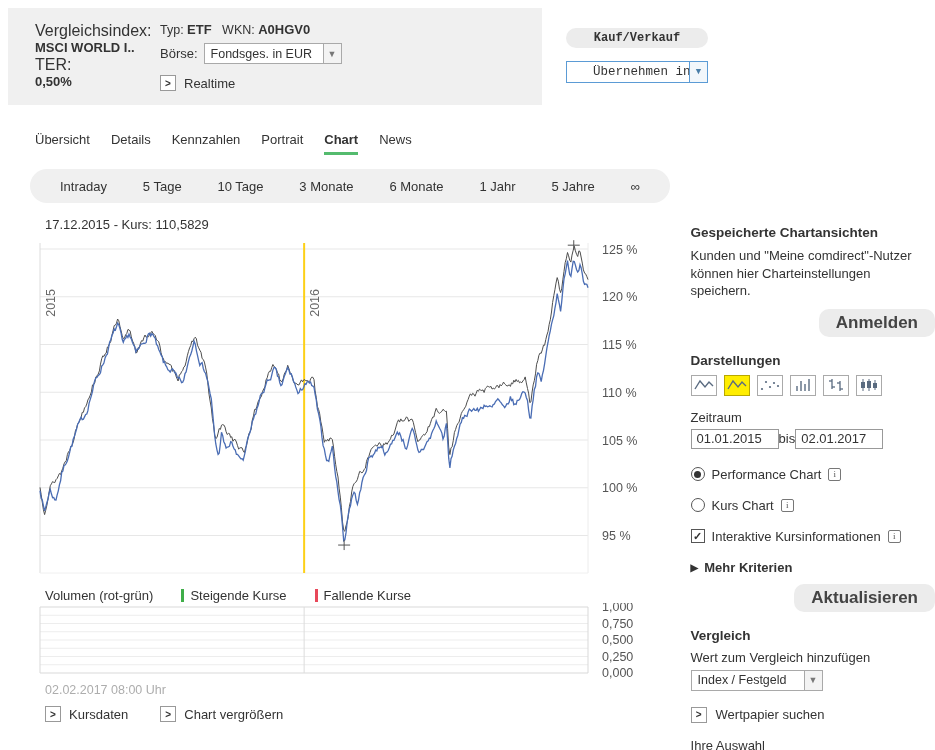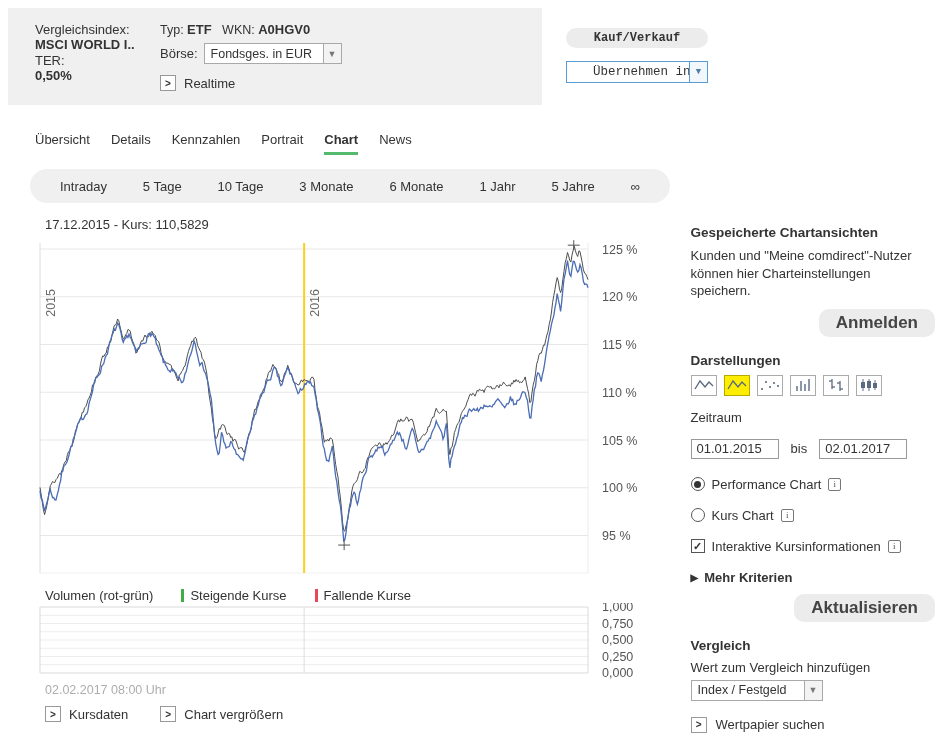--- a/index.html
+++ b/index.html
@@ -9,21 +9,21 @@
   
   .top { display:flex; padding:8px 8px 0 8px; }
   .quote-box { background:#f0f0f0; width:534px; height:97px; padding:14px 0 0 27px; display:flex; }
   .qcol1 { width:155px; }
   .qcol2 { width:125px; }
   .qcol3 { flex:1; }
   .q-time { font-size:12.5px; }
   .q-price { font-size:16px; font-weight:bold; margin-top:5px; }
   .q-change { margin-top:9px; font-size:13px; }
   .neg { color:#e05252; }
-  .q-lbl { font-size:13px; }
+  .q-lbl { font-size:16px; }
   .q-val { font-weight:bold; font-size:13px; margin-bottom:1px; }
   .typ-line { font-size:12.5px; }
   .typ-line b { font-size:13px; }
   .boerse-line { margin-top:6px; display:flex; align-items:center; gap:6px; }
   .selectbox { border:1px solid #a9a9a9; background:#fff; height:21px; display:flex; align-items:center; font-size:12.5px; }
   .selectbox .val { flex:1; padding:0 6px; white-space:nowrap; overflow:hidden; }
   .selectbox .chev { width:18px; height:100%; border-left:1px solid #a9a9a9; background:#f3f3f3;
      display:flex; align-items:center; justify-content:center; color:#777; font-size:9px; }
   .select-blue { border-color:#5b9bd5;padding-left:20px; }
   .select-blue .chev { border-left-color:#5b9bd5; background:#f2f7fb; color:#4a7ea8; }
@@ -64,21 +64,21 @@
   .sidebar { width:245px; margin-left:0; padding-top:12px; font-size:13px; }
   .sb-h { font-weight:bold; font-size:13.5px; margin-bottom:7px; }
   .sb-p { line-height:1.35; width:238px; }
   .sb-btn { background:#ececec; border-radius:10px; font-size:17px; font-weight:bold; color:#444;
      padding:4px 17px; align-self:flex-end; cursor:pointer; }
   .btn-row { display:flex; justify-content:flex-end; margin-top:9px; }
   .icon-row { display:flex; gap:7px; margin:3px 0 14px 0; }
   .chart-icon { width:26px; height:21px; border:1px solid #aaa; background:#fff; display:flex;
      align-items:center; justify-content:center; cursor:pointer; }
   .chart-icon.selected { background:#ffed00; border-color:#b8a800; }
-  .zr-row { display:flex; align-items:center; gap:12px; margin:14px 0 18px 0; }
+  .zr-row { display:flex; align-items:center; gap:0; margin:4px 0 18px 0; }
   .date-input { width:88px; height:20px; border:1px solid #999; font-size:13px; padding:0 5px;
      font-family:"Liberation Sans",sans-serif; color:#333; }
   .opt-row { display:flex; align-items:center; gap:7px; margin-bottom:16px; }
   .radio { width:14px; height:14px; border:1px solid #555; border-radius:50%; display:inline-flex;
      align-items:center; justify-content:center; background:#fff; cursor:pointer; }
   .radio .dot { width:7px; height:7px; border-radius:50%; background:#333; }
   .cbox { width:14px; height:14px; border:1px solid #555; background:#fff; display:inline-flex;
      align-items:center; justify-content:center; font-size:11px; font-weight:bold; color:#333; cursor:pointer; }
   .infoicon { width:13px; height:13px; border:1px solid #777; border-radius:2px; display:inline-flex;
      align-items:center; justify-content:center; font-size:9px; color:#555; font-family:"Liberation Serif",serif; }

